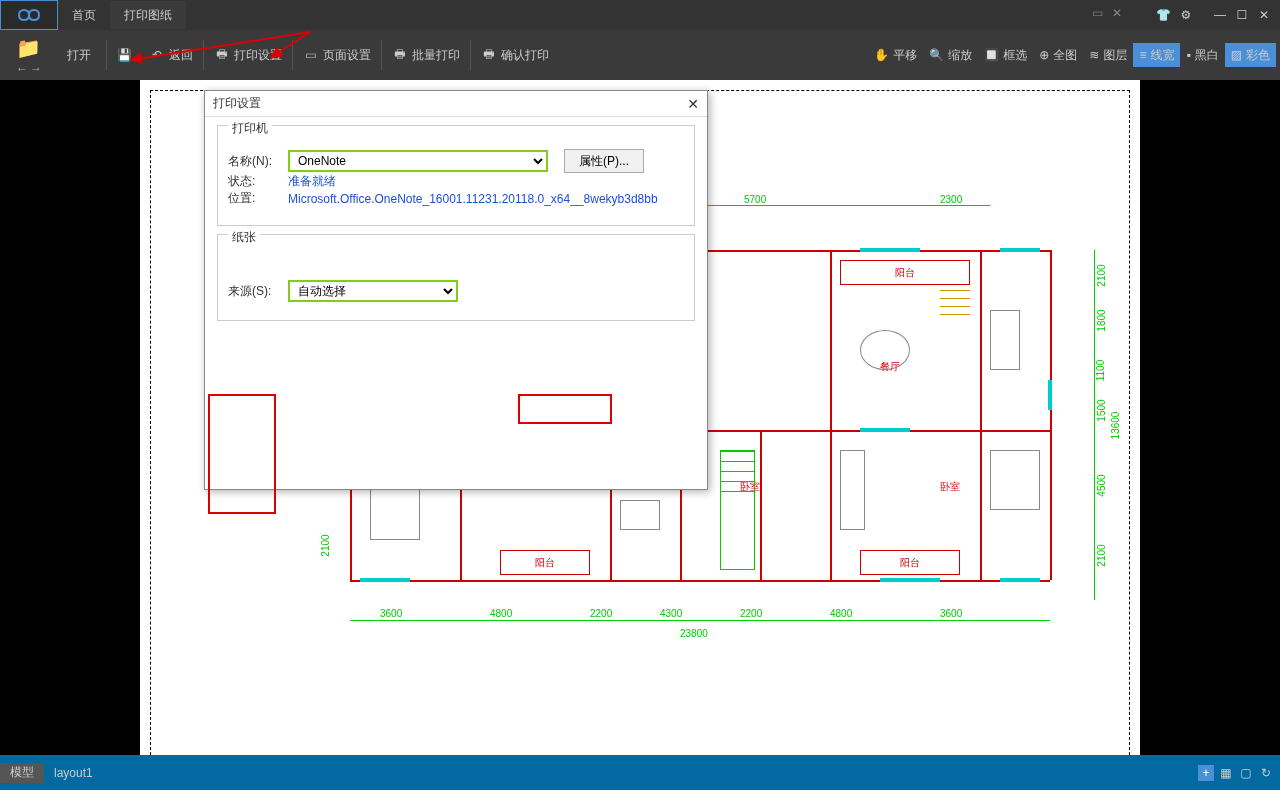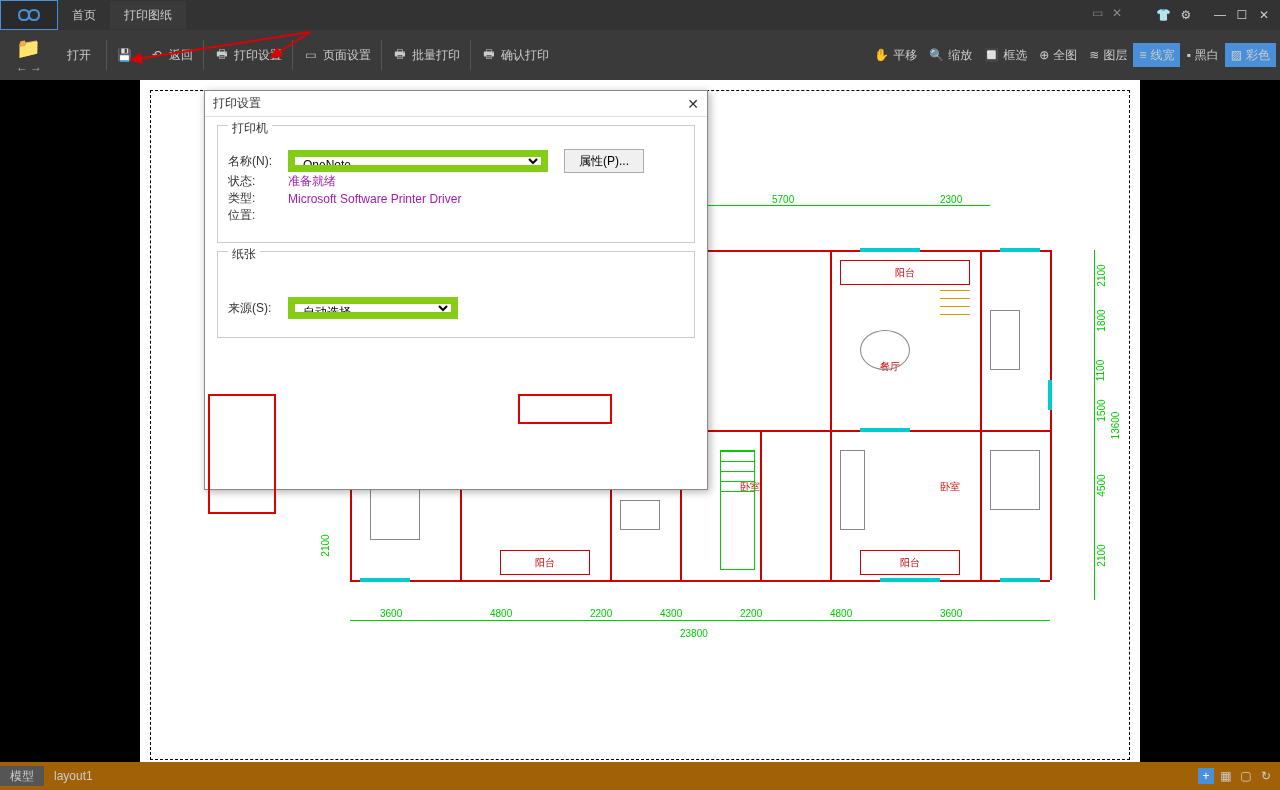--- a/index.html
+++ b/index.html
@@ -32,32 +32,32 @@
 .room-label{position:absolute;color:#c00;font-size:10px}
 .furniture{position:absolute;border:1px solid #888}
 .dialog{position:absolute;left:204px;top:90px;width:504px;height:400px;background:#fff;border:1px solid #888;box-shadow:2px 2px 8px rgba(0,0,0,0.3)}
 .dlg-title{height:26px;background:#fff;display:flex;align-items:center;padding:0 8px;border-bottom:1px solid #ddd;color:#333}
 .dlg-close{margin-left:auto;font-size:14px;cursor:pointer}
 .dlg-body{padding:8px 12px}
 .fieldset{border:1px solid #ccc;margin-bottom:8px;padding:8px 10px 10px}
 .fieldset-label{color:#333;margin-bottom:6px;position:relative;top:-14px;background:#fff;display:inline-block;padding:0 4px}
 .field-row{display:flex;align-items:center;margin-bottom:8px;margin-top:-8px}
 .field-label{width:60px;color:#333}
-.field-val{color:#a21caf}
-select{height:22px;border:7px solid #84cc16;background:#fff;padding:0 4px;width:260px}
+.field-val{color:#1d4ed8}
+select{height:22px;border:2px solid #84cc16;background:#fff;padding:0 4px;width:260px}
 .btn{height:24px;padding:0 14px;border:1px solid #aaa;background:#f0f0f0;cursor:pointer;display:inline-flex;align-items:center;justify-content:center}
 .btn.primary{border:2px solid #4a90d9}
 .two-col{display:flex;gap:12px}
 .col{flex:1}
 .radio-row{display:flex;align-items:center;gap:4px;margin-bottom:6px;margin-left:80px}
 .orient-icon{width:40px;height:40px;border:1px solid #888;display:flex;align-items:center;justify-content:center;margin-left:20px;position:absolute}
 .dlg-footer{display:flex;gap:12px;padding:8px 12px;align-items:center}
 .highlight-red{border:2px solid #d00;position:absolute}
 .arrow-red{position:absolute;pointer-events:none}
-.statusbar{position:absolute;bottom:0;left:0;right:0;height:28px;background:#a16207;display:flex;align-items:center;color:#ccc}
+.statusbar{position:absolute;bottom:0;left:0;right:0;height:35px;background:#0369a1;display:flex;align-items:center;color:#ccc}
 .status-tab{padding:0 10px;height:20px;display:flex;align-items:center;cursor:pointer}
 .status-tab.active{background:#555}
 .status-right{margin-left:auto;display:flex;gap:4px;padding-right:6px}
 .si{width:16px;height:16px;display:flex;align-items:center;justify-content:center}
 .watermark{position:absolute;left:540px;top:360px;font-size:26px;color:rgba(150,150,150,0.5);letter-spacing:2px}
 .watermark-sub{position:absolute;left:555px;top:395px;font-size:14px;color:rgba(150,150,150,0.5);letter-spacing:3px}
 .wall-h{position:absolute;height:2px;background:#c00}
 .wall-v{position:absolute;width:2px;background:#c00}
 .cyan-block{position:absolute;background:#0cc}
 .balcony{position:absolute;border:1px solid #c00;color:#c00;font-size:10px;display:flex;align-items:center;justify-content:center}
@@ -165,21 +165,21 @@
       </div>
   </div>
 </div>
 
 <div class="canvas-area">
   <div class="paper">
     <div class="paper-border"></div>
     <div class="floorplan">
 
       <div class="dim-line" style="left:380px;top:5px;width:290px;height:1px"></div>
-      <div class="dim-text" style="left:452px;top:-6px">5700</div>
+      <div class="dim-text" style="left:424px;top:-6px">5700</div>
       <div class="dim-text" style="left:620px;top:-6px">2300</div>
 
       <div class="dim-line" style="right:5px;top:50px;width:1px;height:350px"></div>
       <div class="dim-text" style="right:-12px;top:70px;transform:rotate(-90deg)">2100</div>
       <div class="dim-text" style="right:-12px;top:115px;transform:rotate(-90deg)">1800</div>
       <div class="dim-text" style="right:-12px;top:165px;transform:rotate(-90deg)">1100</div>
       <div class="dim-text" style="right:-12px;top:205px;transform:rotate(-90deg)">1500</div>
       <div class="dim-text" style="right:-12px;top:280px;transform:rotate(-90deg)">4500</div>
       <div class="dim-text" style="right:-12px;top:350px;transform:rotate(-90deg)">2100</div>
       <div class="dim-text" style="right:-30px;top:220px;transform:rotate(-90deg)">13600</div>
@@ -267,25 +267,22 @@
         <span class="field-label">名称(N):</span>
         <select><option>OneNote</option></select>
         <span style="width:16px"></span>
         <button class="btn">属性(P)...</button>
       </div>
       <div class="field-row">
           <span class="field-label">状态:</span>
           <span class="field-val">准备就绪</span>
         </div>
       <div class="field-row">
-          <span class="field-label">类型:</span>
-          <span class="field-val">Microsoft Software Printer Driver</span>
-        </div>
-      <div class="field-row">
           <span class="field-label">位置:</span>
+          <span class="field-val">Microsoft.Office.OneNote_16001.11231.20118.0_x64__8wekyb3d8bb</span>
         </div>
     </div>
     <div class="two-col">
       <div class="col fieldset" style="position:relative">
         <div class="fieldset-label">纸张</div>
         <div class="field-row" style="margin-top:14px">
           <span class="field-label">来源(S):</span>
           <select style="width:170px"><option>自动选择</option></select>
         </div>
       </div>

